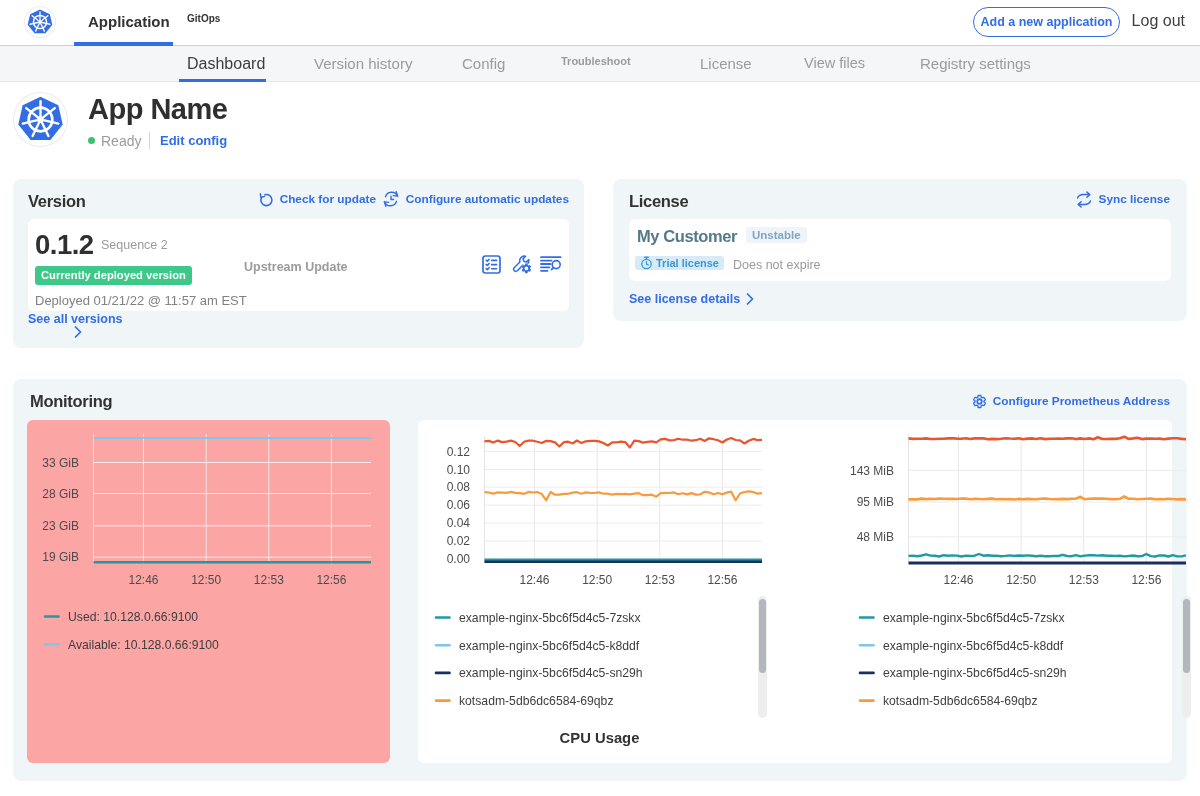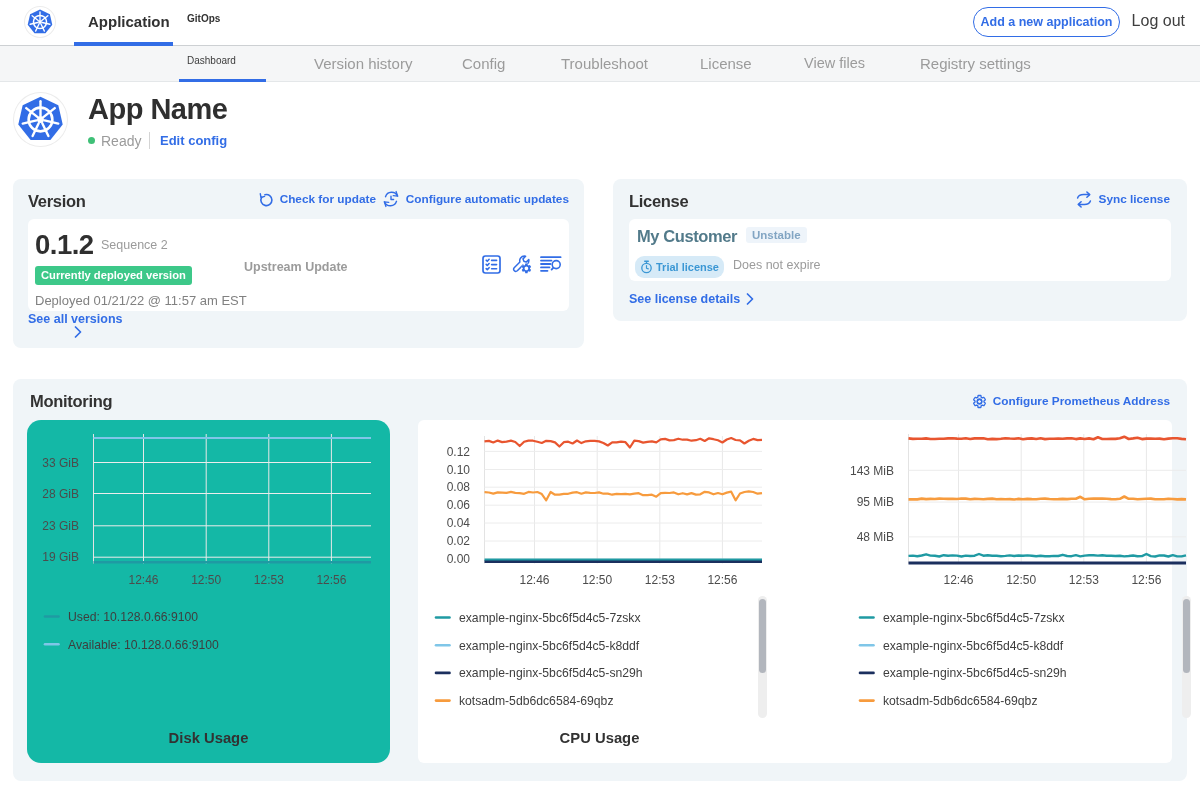--- a/index.html
+++ b/index.html
@@ -23,25 +23,25 @@
       <line x1="11.23" y1="11.58" x2="5.11" y2="6.71" stroke="#fff" stroke-width="1.32" stroke-linecap="round"></line>
       <circle cx="13.0" cy="13.0" r="1.89" fill="#fff"></circle>
     </svg>
 <div class="abs" style="left:88px;top:13px;font-size:15px;font-weight:bold;color:#323232;">Application</div>
 <div class="abs" style="left:74px;top:42px;width:99px;height:4px;background:#326de6;"></div>
 <div class="abs" style="left:187px;top:13px;font-size:10px;font-weight:bold;color:#323232;">GitOps</div>
 <div class="abs" style="left:973px;top:7px;width:147px;height:30px;border:1px solid #326de6;border-radius:15px;text-align:center;line-height:28px;font-size:12.5px;font-weight:bold;color:#326de6;">Add a new application</div>
 <div class="abs" style="right:15px;top:12px;font-size:16px;color:#3e3e3e;">Log out</div>
 
 <div class="abs" style="left:0;top:46px;width:1200px;height:36px;background:#f5f6f7;border-bottom:1px solid #e4e7e9;"></div>
-<div class="abs" style="left:187px;top:55px;font-size:10px;color:#3d3d3d;">Dashboard</div>
+<div class="abs" style="left:187px;top:55px;font-size:16px;color:#3d3d3d;">Dashboard</div>
 <div class="abs" style="left:179px;top:78.5px;width:87px;height:3.5px;background:#326de6;"></div>
 <div class="abs" style="left:314px;top:55px;font-size:15px;color:#9b9b9b;">Version history</div>
 <div class="abs" style="left:462px;top:55px;font-size:15px;color:#9b9b9b;">Config</div>
-<div class="abs" style="left:561px;top:55px;font-size:15px;color:#9b9b9b;">Troubleshoot</div>
+<div class="abs" style="left:561px;top:55px;font-size:11px;color:#9b9b9b;font-weight:bold;">Troubleshoot</div>
 <div class="abs" style="left:700px;top:55px;font-size:15px;color:#9b9b9b;">License</div>
 <div class="abs" style="left:804px;top:55px;font-size:14.5px;color:#9b9b9b;">View files</div>
 <div class="abs" style="left:920px;top:55px;font-size:15px;color:#9b9b9b;">Registry settings</div>
 
 <div class="abs" style="left:14px;top:93px;width:53px;height:53px;border-radius:50%;background:#fff;box-shadow:0 0 0 1px #ececec;"></div>
 <svg class="abs" style="left:17px;top:96px;" width="47" height="47" viewBox="0 0 47 47">
       <polygon points="23.50,0.71 41.32,9.29 45.72,28.57 33.39,44.04 13.61,44.04 1.28,28.57 5.68,9.29" fill="#326de6"></polygon>
       <circle cx="23.5" cy="23.5" r="11.85" fill="none" stroke="#fff" stroke-width="2.62"></circle>
       <line x1="23.50" y1="19.40" x2="23.50" y2="5.26" stroke="#fff" stroke-width="2.39" stroke-linecap="round"></line>
       <line x1="26.71" y1="20.94" x2="37.76" y2="12.13" stroke="#fff" stroke-width="2.39" stroke-linecap="round"></line>
@@ -124,21 +124,21 @@
 <path d="M2.6 7.0 C3.4 4.6 5.6 3.6 8.6 3.6 L14.4 3.6" stroke="#326de6" stroke-width="1.5" stroke-linecap="round" stroke-linejoin="round" fill="none"></path>
 <path d="M11.9 1.0 L14.7 3.6 L11.9 6.2" stroke="#326de6" stroke-width="1.5" stroke-linecap="round" stroke-linejoin="round" fill="none"></path>
 <path d="M15.4 10.0 C14.6 12.4 12.4 13.4 9.4 13.4 L3.6 13.4" stroke="#326de6" stroke-width="1.5" stroke-linecap="round" stroke-linejoin="round" fill="none"></path>
 <path d="M6.1 10.8 L3.3 13.4 L6.1 16.0" stroke="#326de6" stroke-width="1.5" stroke-linecap="round" stroke-linejoin="round" fill="none"></path>
 </svg>
       <span class="blink" style="font-size:11.8px;margin-left:6px;">Sync license</span>
 </div>
 <div class="abs" style="left:629px;top:219px;width:542px;height:62px;background:#fff;border-radius:6px;"></div>
 <div class="abs" style="left:637px;top:226.5px;font-size:16.5px;font-weight:bold;color:#527a8a;letter-spacing:-0.4px;">My Customer</div>
 <div class="abs" style="left:746px;top:227px;height:16px;background:#eef4fa;border-radius:3px;padding:0 6px;line-height:16px;font-size:11.5px;font-weight:bold;color:#82a5c3;">Unstable</div>
-<div class="row" style="left:635px;top:256px;height:22px;background:#d6eaf7;border-radius:9px;padding:0 5px;font-size:11px;font-weight:bold;color:#3b97d4;">
+<div class="row" style="left:635px;top:256px;height:14px;background:#d6eaf7;border-radius:3px;padding:0 5px;font-size:11px;font-weight:bold;color:#3b97d4;">
   <span style="display:inline-flex;margin-right:3px;">
         <svg width="13" height="14" viewBox="0 0 13 14" fill="none">
 <circle cx="6.5" cy="8" r="4.7" stroke="#3b97d4" stroke-width="1.3"></circle>
 <line x1="4.7" y1="1.2" x2="8.3" y2="1.2" stroke="#3b97d4" stroke-width="1.4" stroke-linecap="round"></line>
 <line x1="6.5" y1="1.4" x2="6.5" y2="3.2" stroke="#3b97d4" stroke-width="1.3"></line>
 <path d="M6.5 5.6 L6.5 8.2 L8.3 8.9" stroke="#3b97d4" stroke-width="1.2" stroke-linecap="round" stroke-linejoin="round"></path>
 </svg>
       </span>Trial license
 </div>
 <div class="abs" style="left:733px;top:258px;font-size:12.5px;color:#9b9b9b;">Does not expire</div>
@@ -153,21 +153,21 @@
 
 <div class="abs" style="left:13px;top:379px;width:1174px;height:402px;background:#f0f5f8;border-radius:8px;"></div>
 <div class="abs" style="left:30px;top:392px;font-size:16.5px;font-weight:bold;color:#323232;letter-spacing:-0.3px;">Monitoring</div>
 <div class="row" style="right:30px;top:392px;height:18px;">
   <svg width="15" height="15" viewBox="0 0 24 24">
         <path d="M19.14 12.94c.04-.3.06-.61.06-.94 0-.32-.02-.64-.07-.94l2.03-1.58c.18-.14.23-.41.12-.61l-1.92-3.32c-.12-.22-.37-.29-.59-.22l-2.39.96c-.5-.38-1.03-.7-1.62-.94l-.36-2.54c-.04-.24-.24-.41-.48-.41h-3.84c-.24 0-.43.17-.47.41l-.36 2.54c-.59.24-1.13.57-1.62.94l-2.39-.96c-.22-.08-.47 0-.59.22L2.74 8.87c-.12.21-.08.47.12.61l2.03 1.58c-.05.3-.09.63-.09.94s.02.64.07.94l-2.03 1.58c-.18.14-.23.41-.12.61l1.92 3.32c.12.22.37.29.59.22l2.39-.96c.5.38 1.03.7 1.62.94l.36 2.54c.05.24.24.41.48.41h3.84c.24 0 .44-.17.47-.41l.36-2.54c.59-.24 1.13-.56 1.62-.94l2.39.96c.22.08.47 0 .59-.22l1.92-3.32c.12-.22.07-.47-.12-.61l-2.01-1.58zM12 15.6c-1.98 0-3.6-1.62-3.6-3.6s1.62-3.6 3.6-3.6 3.6 1.62 3.6 3.6-1.62 3.6-3.6 3.6z" fill="none" stroke="#326de6" stroke-width="2.1" stroke-linejoin="round"></path>
         <circle cx="12" cy="12" r="3.6" fill="none" stroke="#326de6" stroke-width="2.1"></circle>
       </svg>
       <span class="blink" style="font-size:11.8px;margin-left:6px;">Configure Prometheus Address</span>
 </div>
-<div style="position:absolute;left:27px;top:420px;width:363px;height:343px;background:#14b8a6;border-radius:14px;"><svg width="363" height="343" viewBox="0 0 363 343" font-family="Liberation Sans, sans-serif">
+<div style="position:absolute;left:27px;top:420px;width:363px;height:343px;background:#fca5a5;border-radius:6px;"><svg width="363" height="343" viewBox="0 0 363 343" font-family="Liberation Sans, sans-serif">
         <line x1="66.5" y1="14" x2="66.5" y2="143.5" stroke="#e3e3e3" stroke-width="1"></line>
         <line x1="116.5" y1="14" x2="116.5" y2="143.5" stroke="#e8e8e8" stroke-width="1"></line>
         <line x1="179.2" y1="14" x2="179.2" y2="143.5" stroke="#e8e8e8" stroke-width="1"></line>
         <line x1="241.8" y1="14" x2="241.8" y2="143.5" stroke="#e8e8e8" stroke-width="1"></line>
         <line x1="304.4" y1="14" x2="304.4" y2="143.5" stroke="#e8e8e8" stroke-width="1"></line>
         <line x1="66.5" y1="42.5" x2="344.0" y2="42.5" stroke="#ececec" stroke-width="1"></line>
         <line x1="66.5" y1="73.5" x2="344.0" y2="73.5" stroke="#ececec" stroke-width="1"></line>
         <line x1="66.5" y1="105.8" x2="344.0" y2="105.8" stroke="#ececec" stroke-width="1"></line>
         <line x1="66.5" y1="137.2" x2="344.0" y2="137.2" stroke="#ececec" stroke-width="1"></line>
         <text x="52" y="46.7" text-anchor="end" font-size="12" fill="#4c4c4c">33 GiB</text>
@@ -178,21 +178,21 @@
         <text x="179.2" y="164.3" text-anchor="middle" font-size="12" fill="#4c4c4c">12:50</text>
         <text x="241.8" y="164.3" text-anchor="middle" font-size="12" fill="#4c4c4c">12:53</text>
         <text x="304.4" y="164.3" text-anchor="middle" font-size="12" fill="#4c4c4c">12:56</text>
         <line x1="66.5" y1="18.0" x2="344.0" y2="18.0" stroke="#7fc6e8" stroke-width="2.2"></line>
         <line x1="66.5" y1="142.2" x2="344.0" y2="142.2" stroke="#1f9aa3" stroke-width="2.6"></line>
         <line x1="18" y1="196.5" x2="31.5" y2="196.5" stroke="#1f9aa3" stroke-width="2.6" stroke-linecap="round"></line>
         <text x="41" y="200.9" font-size="12.2" fill="#3e3e3e">Used: 10.128.0.66:9100</text>
         <line x1="18" y1="224.2" x2="31.5" y2="224.2" stroke="#7fc6e8" stroke-width="2.6" stroke-linecap="round"></line>
         <text x="41" y="228.6" font-size="12.2" fill="#3e3e3e">Available: 10.128.0.66:9100</text>
         <text x="182" y="741" text-anchor="middle" font-size="14.8" font-weight="bold" fill="#323232" transform="translate(0,-301)"></text>
-      </svg><div style="position:absolute;left:0;top:724px;width:363px;text-align:center;font-size:14.8px;font-weight:bold;color:#323232;top:310px;">Disk Usage</div></div>
+      </svg></div>
 <div style="position:absolute;left:418px;top:420px;width:433px;height:343px;background:#fff;border-radius:6px;"><svg width="363" height="343" viewBox="0 0 363 343" font-family="Liberation Sans, sans-serif">
         <line x1="66.5" y1="16" x2="66.5" y2="143.5" stroke="#e3e3e3" stroke-width="1"></line>
         <line x1="116.5" y1="16" x2="116.5" y2="143.5" stroke="#e8e8e8" stroke-width="1"></line>
         <line x1="179.2" y1="16" x2="179.2" y2="143.5" stroke="#e8e8e8" stroke-width="1"></line>
         <line x1="241.8" y1="16" x2="241.8" y2="143.5" stroke="#e8e8e8" stroke-width="1"></line>
         <line x1="304.4" y1="16" x2="304.4" y2="143.5" stroke="#e8e8e8" stroke-width="1"></line>
         <line x1="66.5" y1="31.4" x2="344.0" y2="31.4" stroke="#ececec" stroke-width="1"></line>
         <line x1="66.5" y1="49.5" x2="344.0" y2="49.5" stroke="#ececec" stroke-width="1"></line>
         <line x1="66.5" y1="67.2" x2="344.0" y2="67.2" stroke="#ececec" stroke-width="1"></line>
         <line x1="66.5" y1="85.2" x2="344.0" y2="85.2" stroke="#ececec" stroke-width="1"></line>

